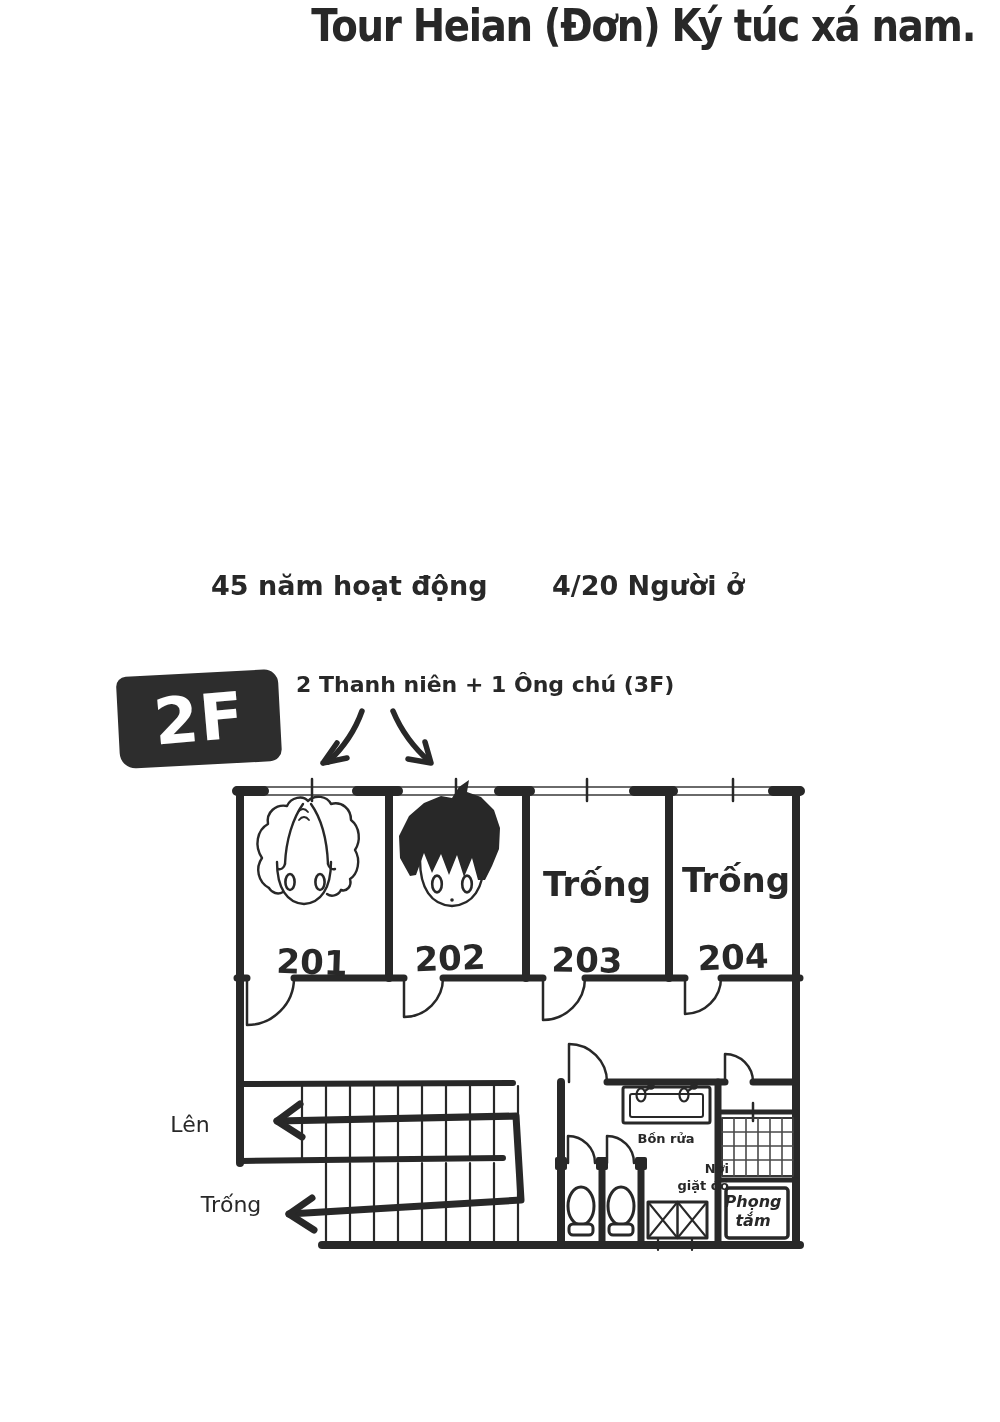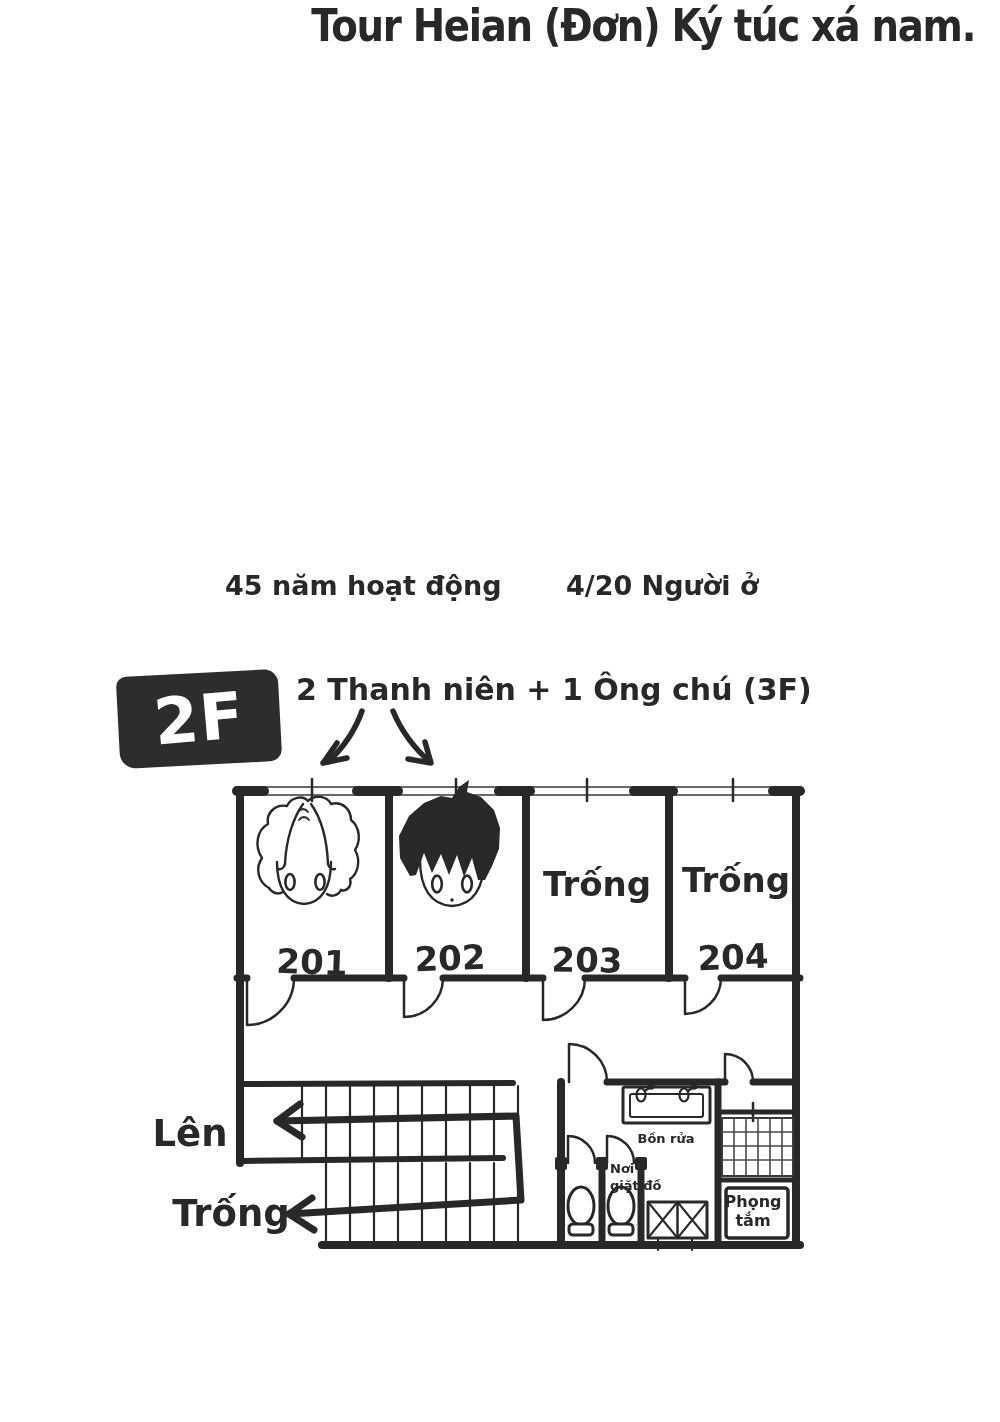--- a/index.html
+++ b/index.html
@@ -9,49 +9,49 @@
     font-family:"DejaVu Sans", sans-serif;
   }
   .abs{position:absolute;}
   .lbl{position:absolute;color:#282828;white-space:nowrap;}
   .center{text-align:center;}
   #title-row{left:0;top:498;width:1000px;text-align:right;padding-left:20px;}
   #title-row .t{
     display:inline-block;font-size:44px;font-weight:900;letter-spacing:-1.5px;
     transform:scaleX(0.88);transform-origin:center;
   }
-  .stat{font-size:27px;font-weight:600;margin-left:14px;}
+  .stat{font-size:27px;font-weight:600;}
   #stat-left{left:211px;top:570px;width:240px;}
   #stat-right{left:552px;top:570px;width:180px;}
   #floor-badge{
     left:118px;top:673px;width:162px;height:92px;
     background:#2d2d2d;border-radius:10px 14px 12px 16px;
     transform:rotate(-3deg);
     display:flex;align-items:center;justify-content:center;
   }
   #floor-badge .bt{
     color:#ffffff;font-size:64px;font-weight:800;letter-spacing:1px;
     transform:rotate(-2deg);
   }
-  #floor-note{left:296px;top:672px;font-size:30px;font-weight:600;}
+  #floor-note{left:296px;top:672px;font-size:22px;font-weight:600;}
   .room-status{font-size:34px;font-weight:700;margin-top:14px;}
   .room-number{font-size:34px;font-weight:700;}
   #status-203{left:532px;top:850px;width:130px;text-align:center;}
   #status-204{left:671px;top:846px;width:130px;text-align:center;}
   #num-201{left:262px;top:942px;width:100px;text-align:center;transform:rotate(2deg);}
   #num-202{left:400px;top:938px;width:100px;text-align:center;transform:rotate(-2deg);}
   #num-203{left:537px;top:940px;width:100px;text-align:center;transform:rotate(1deg);}
   #num-204{left:683px;top:937px;width:100px;text-align:center;transform:rotate(-2deg);}
-  .stair-lbl{font-size:37px;font-weight:700;}
+  .stair-lbl{font-size:22px;font-weight:400;}
   #lbl-up{left:150px;top:1112px;width:80px;text-align:center;}
   #lbl-down{left:171px;top:1192px;width:120px;text-align:center;}
   .fac{font-weight:600;line-height:17px;font-size:13px;}
   #lbl-sink{left:616px;top:1130px;width:100px;text-align:center;}
-  #lbl-laundry{left:610px;top:1160px;width:100px;text-align:left;}
-  #lbl-bath{left:722px;top:1192px;width:62px;text-align:center;font-size:16px;line-height:19px;}
+  #lbl-laundry{left:629px;top:1160px;width:100px;text-align:right;}
+  #lbl-bath{left:722px;top:1192px;width:62px;text-align:center;font-size:16px;line-height:19px;font-style:italic;}
 </style>
 </head>
 <body>
 
 <svg class="abs" style="left:0;top:0" width="1000" height="1422" viewBox="0 0 1000 1422">
   <g stroke="#282828" fill="none" stroke-linecap="round" stroke-linejoin="round">
 
     <g stroke-width="5.5">
       <path d="M 362 711 C 356 728 344 747 328 762"></path>
       <path d="M 323 763 L 337 743 M 323 763 L 347 758"></path>

